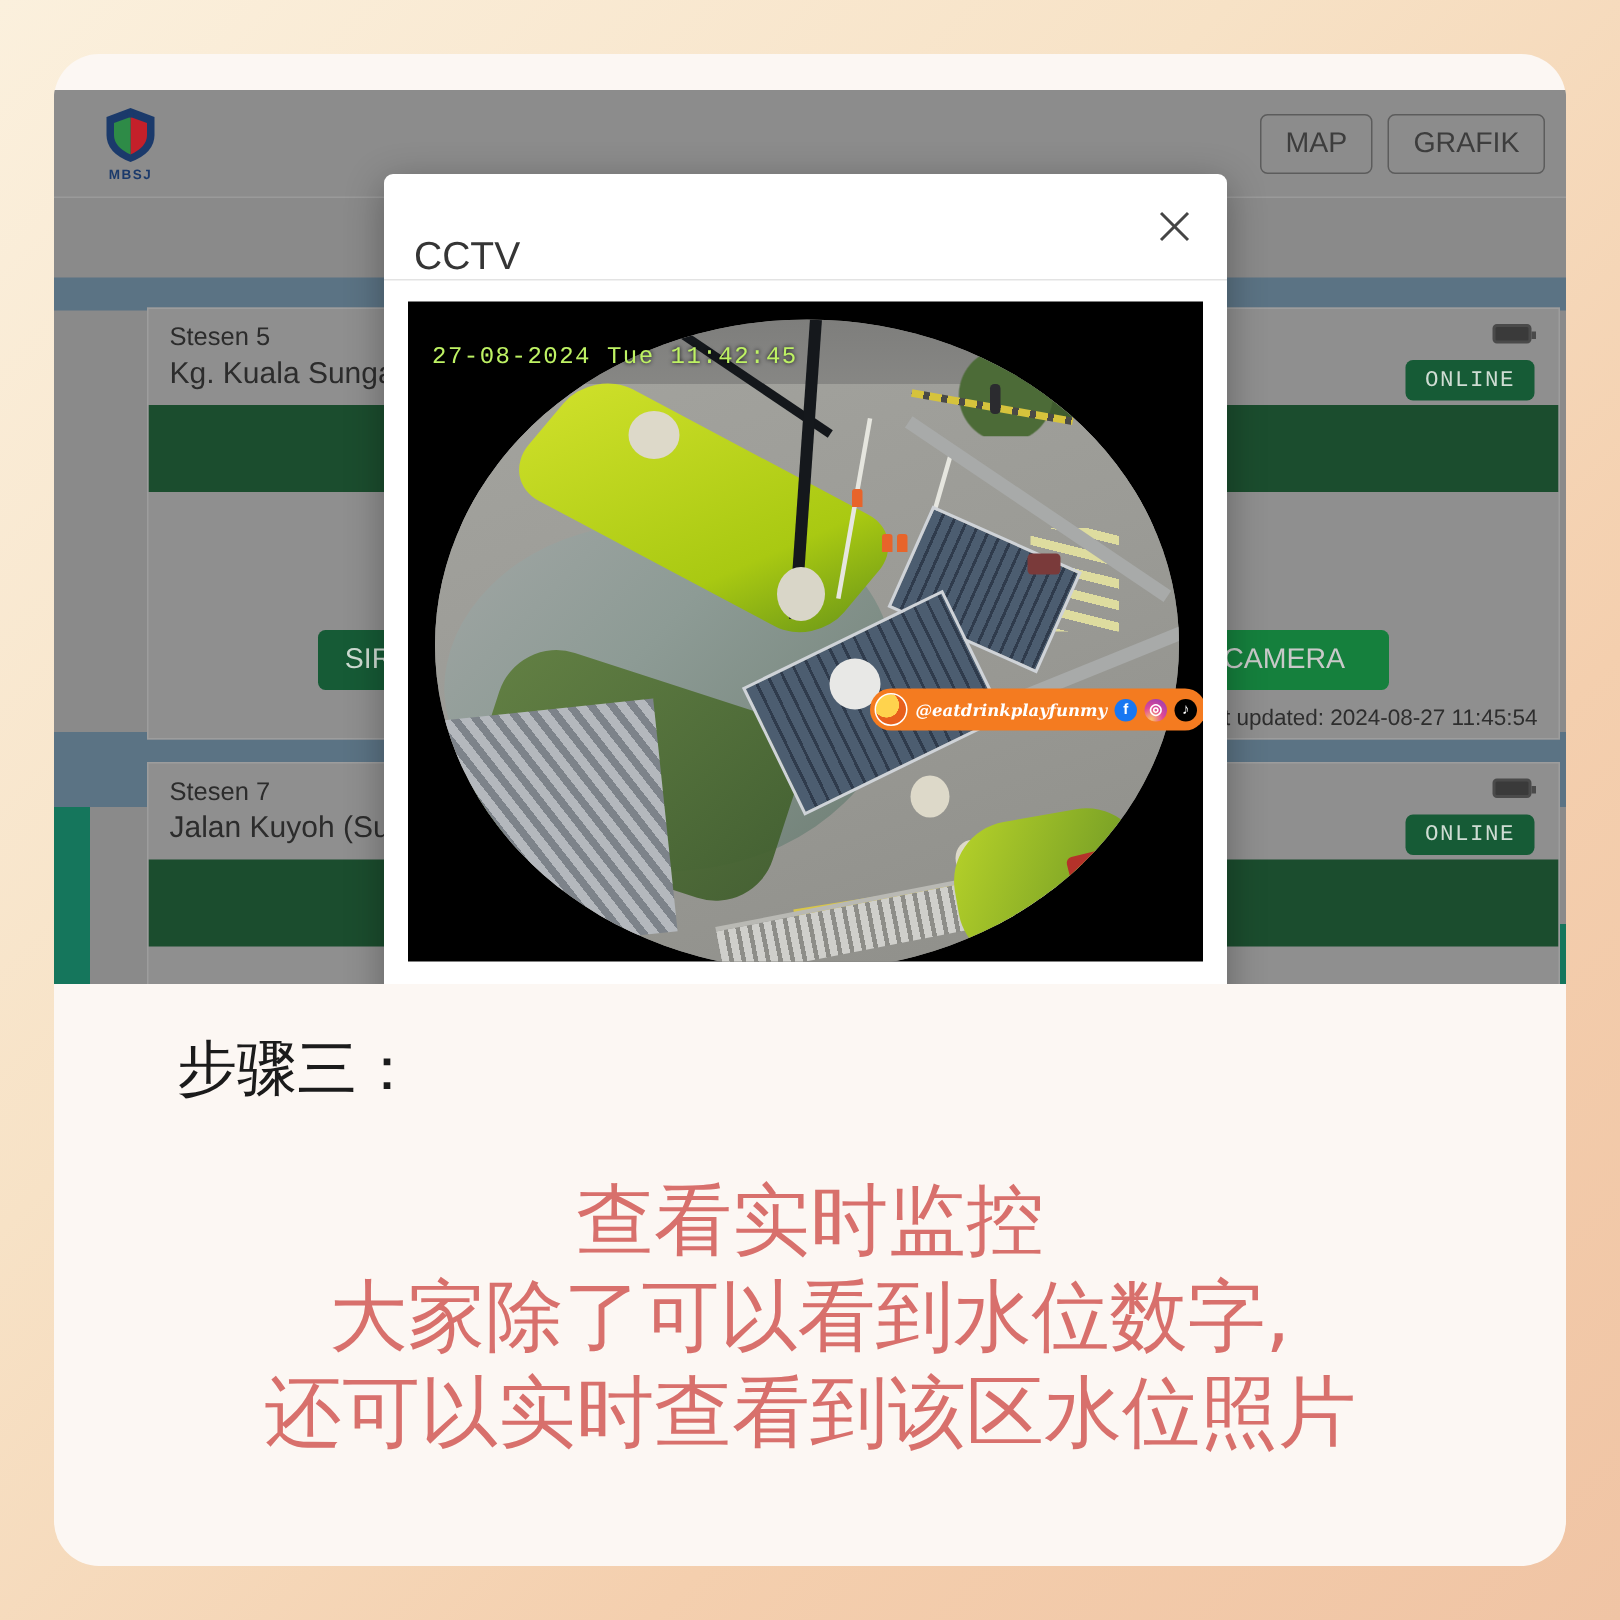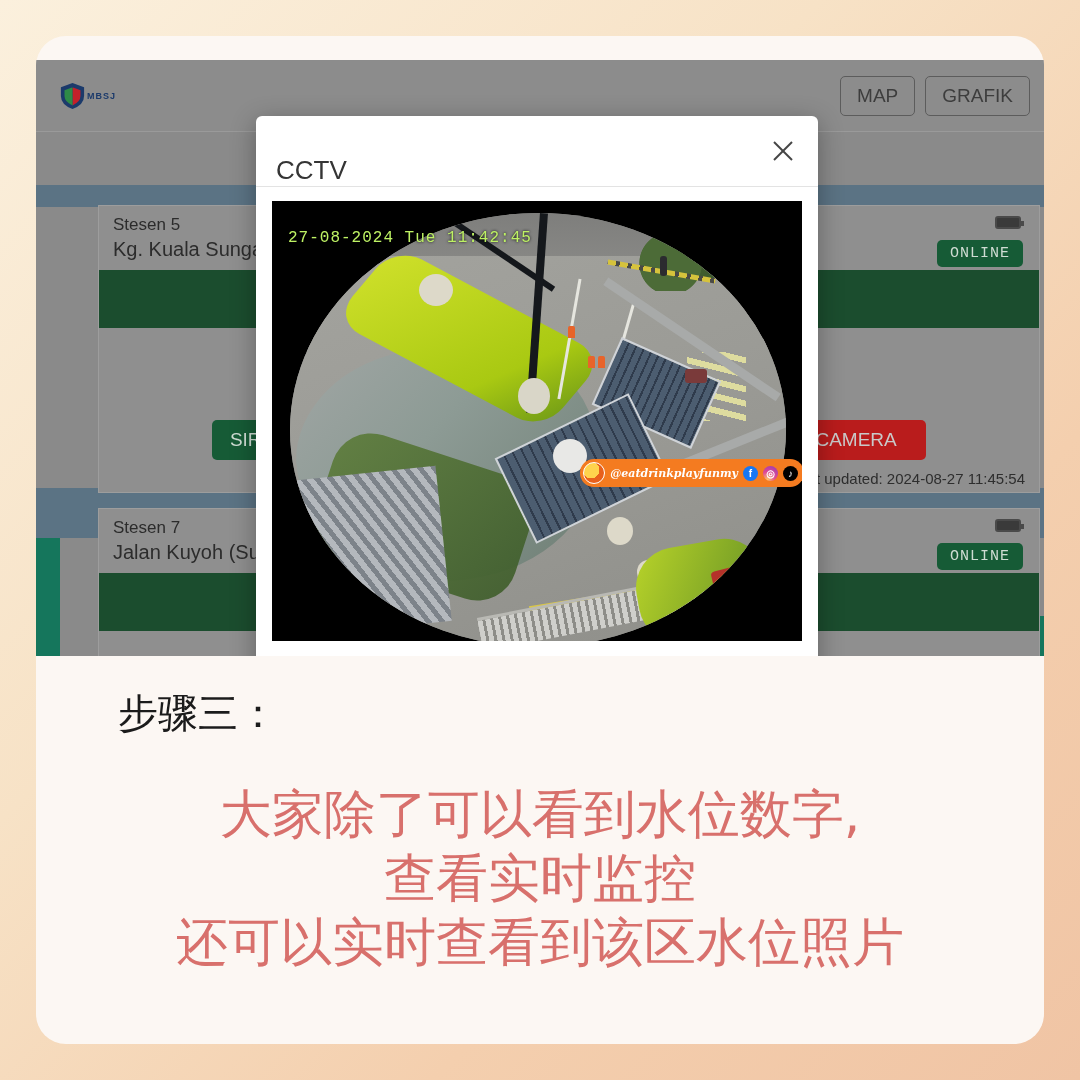--- a/index.html
+++ b/index.html
@@ -35,21 +35,21 @@
   
   .app-header {
     position: absolute; left: 0; top: 0;
     width: 1008px; height: 72px;
     background: #8c8c8c;
     display: flex; align-items: center;
     border-bottom: 1px solid #9a9a9a;
   }
   .brand-logo {
     margin-left: 22px; width: 58px; height: 58px;
-    display: flex; flex-direction: row; align-items: center; justify-content: center;
+    display: flex; flex-direction: column; align-items: center; justify-content: center;
   }
   .logo-mark { width: 40px; height: 40px; }
   .logo-text {
     font-size: 9px; font-weight: bold; letter-spacing: 1px;
     color: #1b3a6b; margin-top: 1px;
   }
   .app-title {
     position: absolute; left: 0; right: 0; top: 8px;
     text-align: center;
     font-size: 21px; font-weight: bold; letter-spacing: .3px;
@@ -113,21 +113,21 @@
     position: absolute; left: 0; right: 0; top: 92px;
     display: flex; justify-content: space-around; padding: 0 40px;
   }
   .act-btn {
     min-width: 140px; height: 40px; padding: 0 18px;
     display: flex; align-items: center; justify-content: center;
     font-size: 19px; border-radius: 5px; color: #cfdcd3;
   }
   .act-siren { background: #165b36; }
   .act-graf  { background: #165b36; }
-  .act-cam   { background: #b91c1c; color: #c9c9c9; }
+  .act-cam   { background: #15803d; color: #c9c9c9; }
   .last-upd {
     position: absolute; right: 14px; bottom: 7px;
     font-size: 15px; color: #2e2e2e;
   }
 
   
   .strip {
     position: absolute; width: 24px; background: #15765c;
   }
   .strip-left  { left: 0;  top: 478px; height: 118px; }
@@ -404,19 +404,19 @@
           </div>
         </div>
       </div>
     </div>
 
   </div>
 
   <div class="caption">
     <div class="step-title">步骤三：</div>
     <div class="caption-lines">
+      <div>查看实时监控</div>
       <div>大家除了可以看到水位数字,</div>
-      <div>查看实时监控</div>
       <div>还可以实时查看到该区水位照片</div>
     </div>
   </div>
 
 </div>
 
 </body></html>

